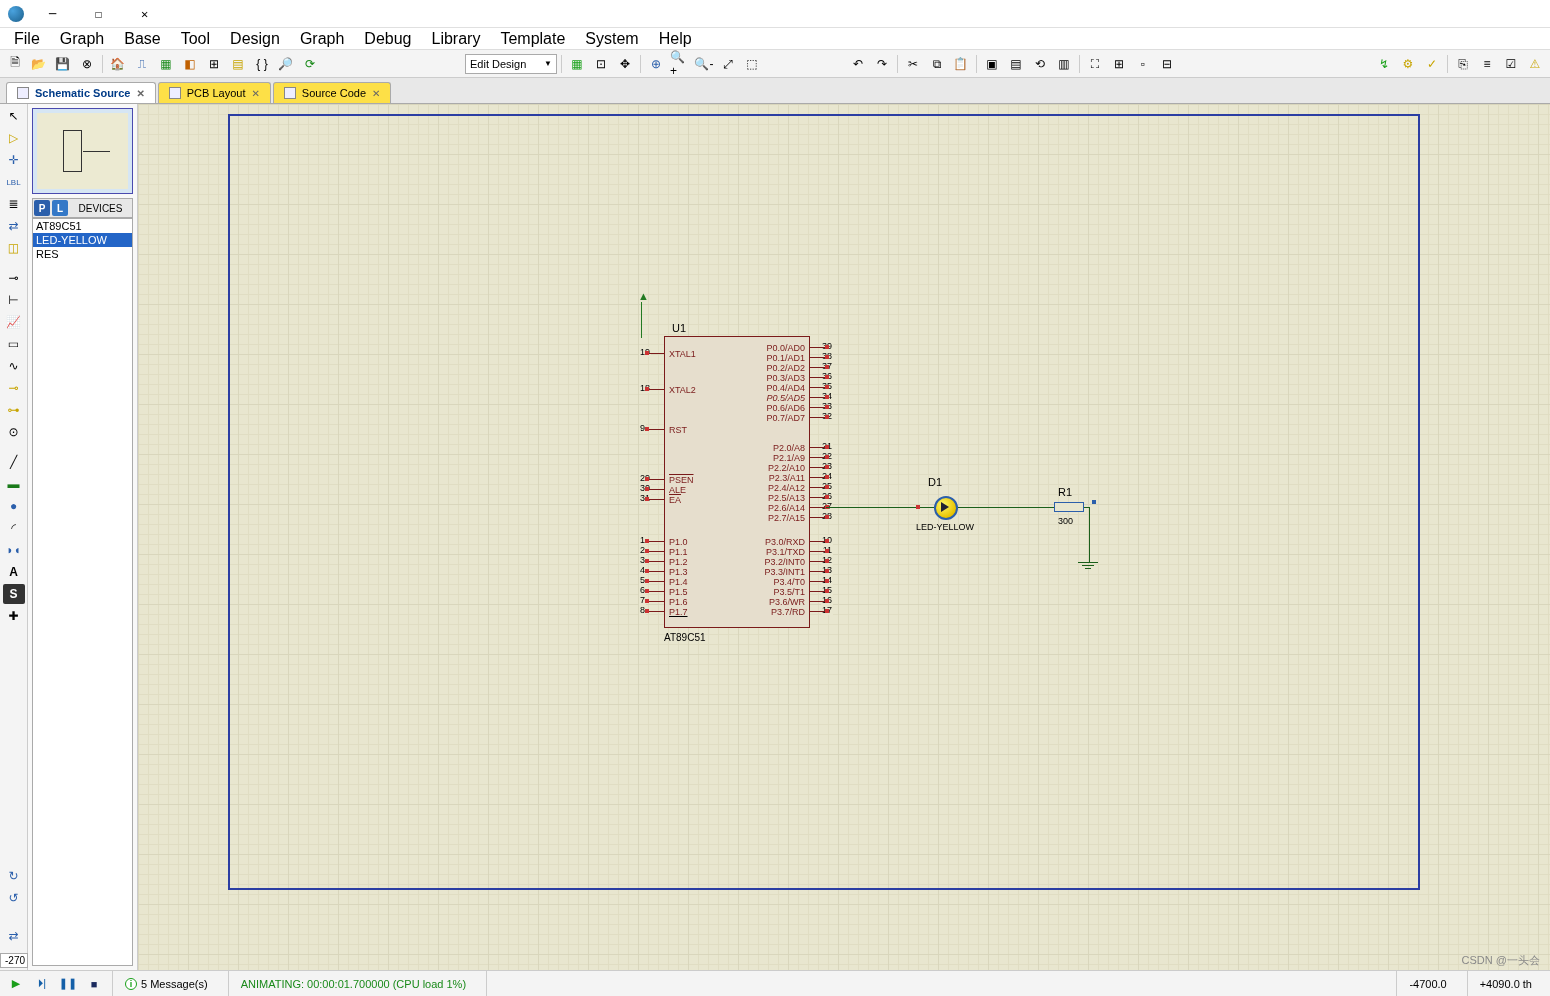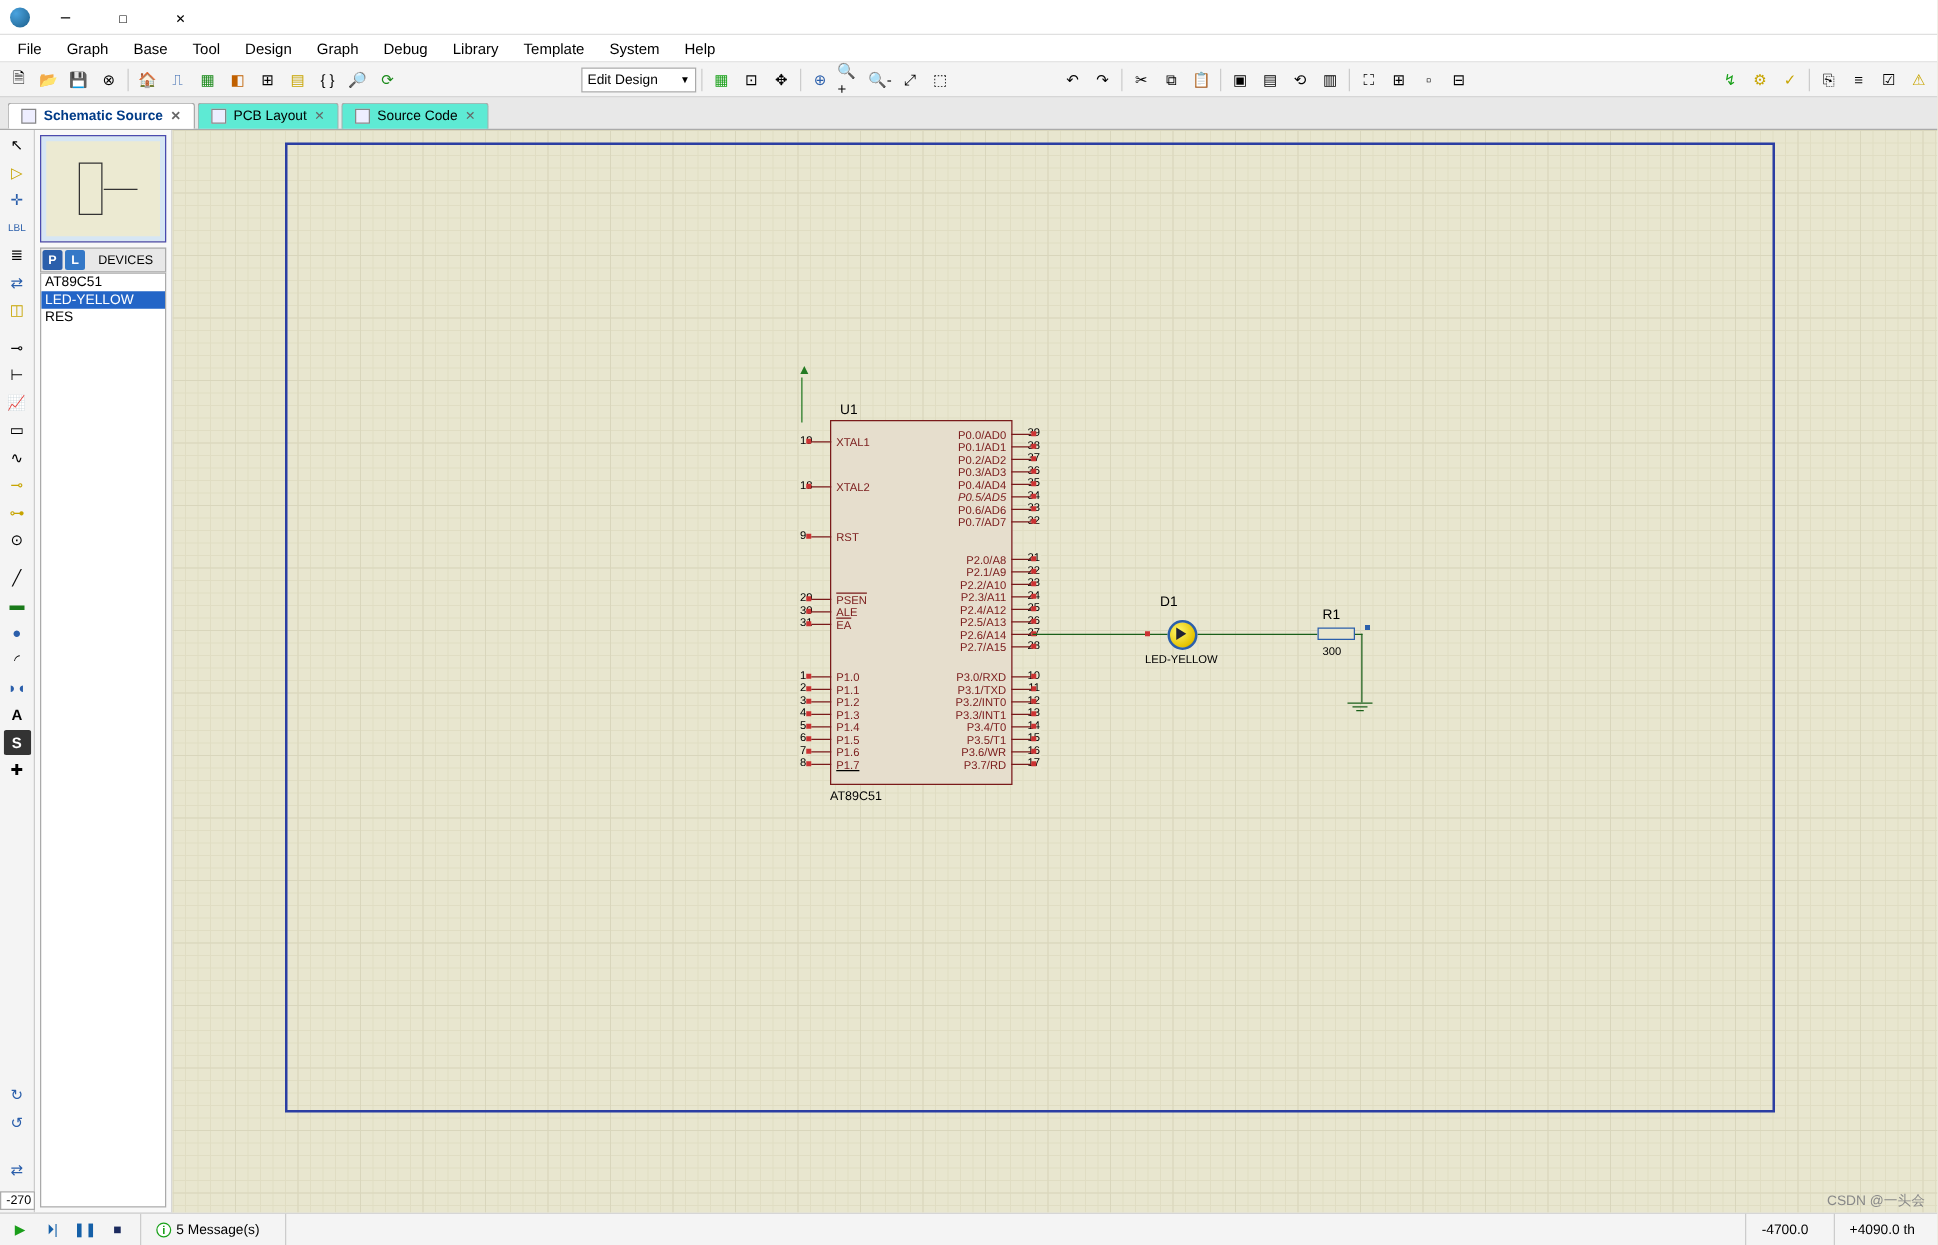--- a/index.html
+++ b/index.html
@@ -3,28 +3,28 @@
 <meta charset="utf-8">
 <style>
 * { box-sizing: border-box; margin: 0; padding: 0; user-select: none; }
 body { font-family: "Segoe UI", Arial, sans-serif; font-size: 11px; background: #f0f0f0; width: 1550px; height: 996px; overflow: hidden; display: flex; flex-direction: column; }
 .titlebar { height: 28px; background: #fff; display: flex; align-items: center; padding: 0 8px; border-bottom: 1px solid #e0e0e0; }
 .titlebar .icon { width: 16px; height: 16px; margin-right: 6px; background: radial-gradient(circle at 30% 30%, #4aa3df, #1b5e8a); border-radius: 50%; }
 .titlebar .title { flex: 1; font-size: 12px; }
 .winbtns { display: flex; gap: 1px; }
 .winbtn { width: 45px; height: 22px; display: flex; align-items: center; justify-content: center; font-family: monospace; font-size: 12px; }
 .menubar { height: 22px; background: #fff; display: flex; align-items: center; padding: 0 4px; border-bottom: 1px solid #ddd; }
-.menuitem { padding: 2px 10px; font-size: 12px; }
+.menuitem { padding: 2px 10px; font-size: 16px; }
 .toolbars { display: flex; background: #f4f4f4; border-bottom: 1px solid #ccc; padding: 2px 4px; gap: 2px; align-items: center; height: 28px; }
 .tbtn { width: 22px; height: 22px; border: 1px solid transparent; display: flex; align-items: center; justify-content: center; font-size: 12px; background: #f4f4f4; border-radius: 2px; }
 .tsep { width: 1px; height: 18px; background: #ccc; margin: 0 2px; }
 .tcombo { height: 20px; border: 1px solid #aaa; background: #fff; font-size: 11px; padding: 0 4px; min-width: 92px; display: flex; align-items: center; justify-content: space-between; }
 .tcombo .arr { font-size: 8px; }
 .tabstrip { height: 26px; background: #e8e8e8; display: flex; align-items: flex-end; padding: 0 6px; border-bottom: 1px solid #aaa; gap: 2px; }
-.tab { display: flex; align-items: center; gap: 6px; padding: 4px 10px; background: #5eead4; border: 1px solid #aaa; border-bottom: none; border-radius: 3px 3px 0 0; font-size: 11px; }
+.tab { display: flex; align-items: center; gap: 6px; padding: 4px 10px; background: #fde047; border: 1px solid #aaa; border-bottom: none; border-radius: 3px 3px 0 0; font-size: 11px; }
 .tab.active { background: #fff; font-weight: bold; color: #003b87; }
 .tab .closex { font-size: 10px; color: #666; }
 .tabicon { display:inline-block; width:12px; height:12px; border:1px solid #888; background:#eef; }
 .workarea { flex: 1; display: flex; min-height: 0; }
 .vtoolbar { width: 28px; background: #f4f4f4; border-right: 1px solid #ccc; display: flex; flex-direction: column; align-items: center; padding: 2px 0; gap: 2px; }
 .vbtn { width: 22px; height: 20px; display: flex; align-items: center; justify-content: center; font-size: 12px; border: 1px solid transparent; border-radius: 2px; }
 .leftpanel { width: 110px; background: #f8f8f8; border-right: 1px solid #ccc; display: flex; flex-direction: column; }
 .preview { height: 86px; border: 1px solid #4a4aaf; margin: 4px; background: #ecead2; position: relative; box-shadow: inset 0 0 0 4px #d6e6f4; }
 .preview-inner { position: absolute; left: 30%; top: 25%; width: 20%; height: 50%; border: 1px solid #333; }
 .preview-wire { position: absolute; left: 50%; top: 50%; width: 28%; height: 1px; background: #333; }
@@ -436,20 +436,23 @@
   <div class="playbtns">
     <div class="playbtn play">▶</div>
     <div class="playbtn step">⏵|</div>
     <div class="playbtn pause">❚❚</div>
     <div class="playbtn stop">■</div>
   </div>
   <div class="statseg">
     <div class="infodot">i</div>
     <span>5 Message(s)</span>
   </div>
+  <div class="statseg" style="color:#1a8a1a">
+    <span>ANIMATING: 00:00:01.700000 (CPU load 1%)</span>
+  </div>
   <div class="statseg flex"></div>
   <div class="statseg">
     <span>-4700.0</span>
   </div>
   <div class="statseg">
     <span>+4090.0 th</span>
   </div>
 </div>
 
 </body></html>

